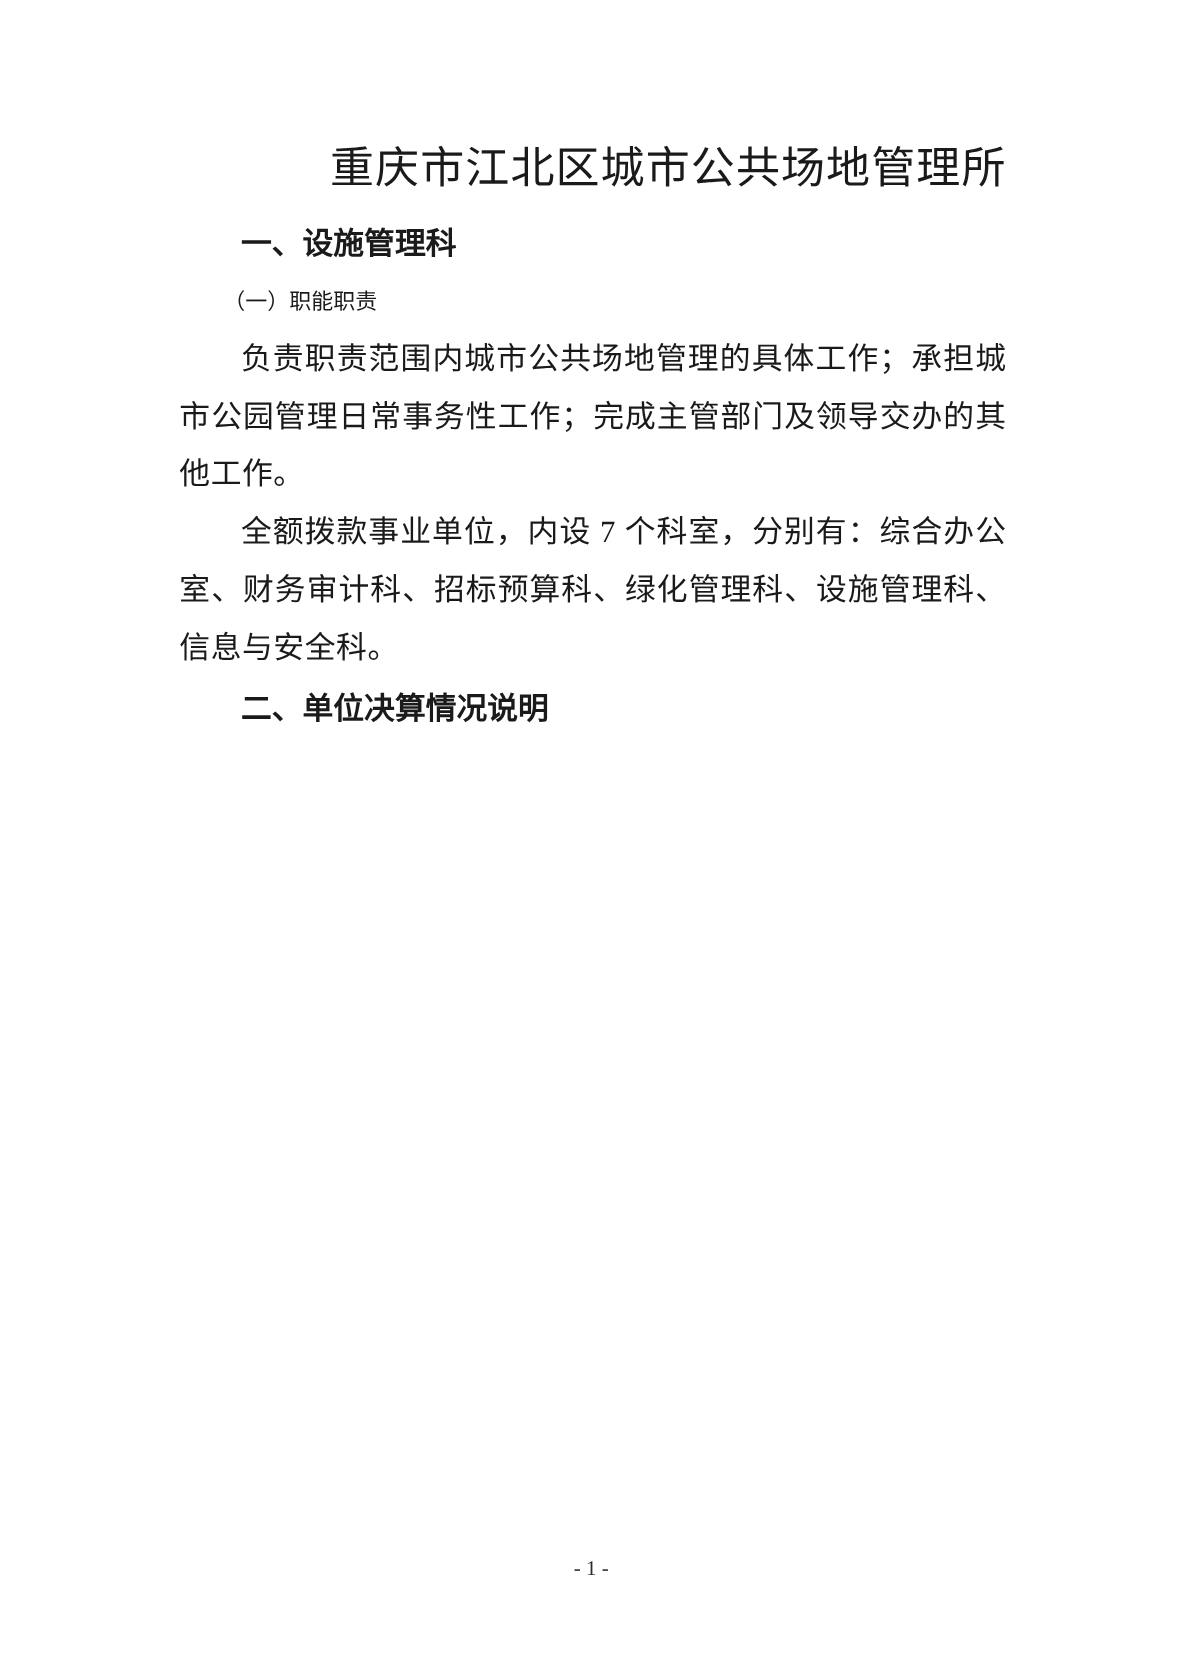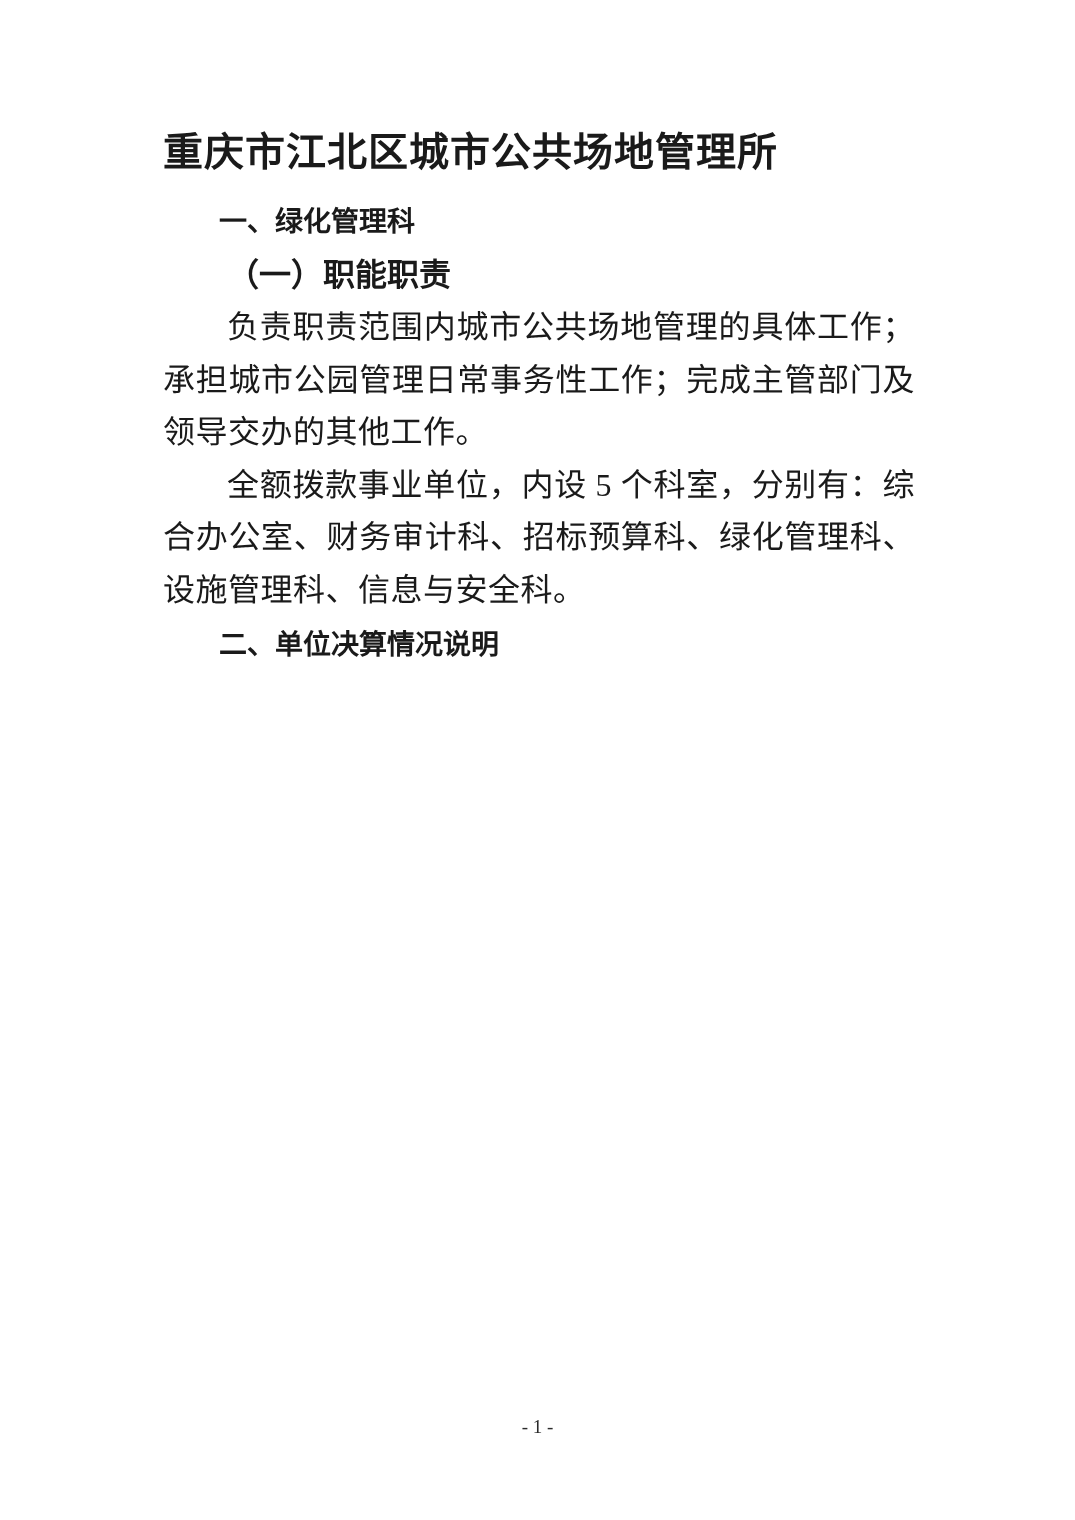--- a/index.html
+++ b/index.html
@@ -24,53 +24,53 @@
 
   .content {
     position: absolute;
     top: 124px;
     left: 163px;
     width: 752px;
   }
 
   
   .doc-title {
-    text-align: left;
+    text-align: right;
     font-size: 40px;
-    font-weight: bold;
+    font-weight: normal;
     line-height: 58px;
     font-family: "Liberation Serif", "DejaVu Serif", serif;
     letter-spacing: 1px;
   }
 
   .title-block { margin-bottom: 14px; }
 
   
   .h-section {
     font-family: "Liberation Sans", "DejaVu Sans", sans-serif;
     font-weight: bold;
     font-size: 28px;
     line-height: 52.5px;
     text-indent: 2em;
     margin-top: 3px;
   }
 
   
   .h-subsection {
     font-family: "Liberation Serif", "DejaVu Serif", serif;
-    font-weight: bold;
-    font-size: 32px;
+    font-weight: normal;
+    font-size: 20px;
     line-height: 52.5px;
     text-indent: 2em;
   }
 
   
   .para {
     font-family: "Liberation Serif", "DejaVu Serif", serif;
-    font-size: 32px;
+    font-size: 28px;
     line-height: 52.5px;
     text-indent: 2em;
     text-align: justify;
     letter-spacing: 0.5px;
   }
 
   .page-footer {
     position: absolute;
     bottom: 82px;
     left: 0;
@@ -84,28 +84,28 @@
 </head>
 <body>
 
 <div class="page">
   <div class="content">
 
     <div class="title-block">
       <div class="doc-title">重庆市江北区城市公共场地管理所</div>
     </div>
 
-    <div class="h-section">一、绿化管理科</div>
+    <div class="h-section">一、设施管理科</div>
 
     <div class="h-subsection">（一）职能职责</div>
 
     <div class="para">负责职责范围内城市公共场地管理的具体工作；承担城市公园管理日常事务性工作；完成主管部门及领导交办的其他工作。</div>
 
 
-    <div class="para">全额拨款事业单位，内设 5 个科室，分别有：综合办公室、财务审计科、招标预算科、绿化管理科、设施管理科、信息与安全科。</div>
+    <div class="para">全额拨款事业单位，内设 7 个科室，分别有：综合办公室、财务审计科、招标预算科、绿化管理科、设施管理科、信息与安全科。</div>
 
     <div class="h-section">二、单位决算情况说明</div>
 
 
 
 
   </div>
 
   <div class="page-footer">- 1 -</div>
 </div>

